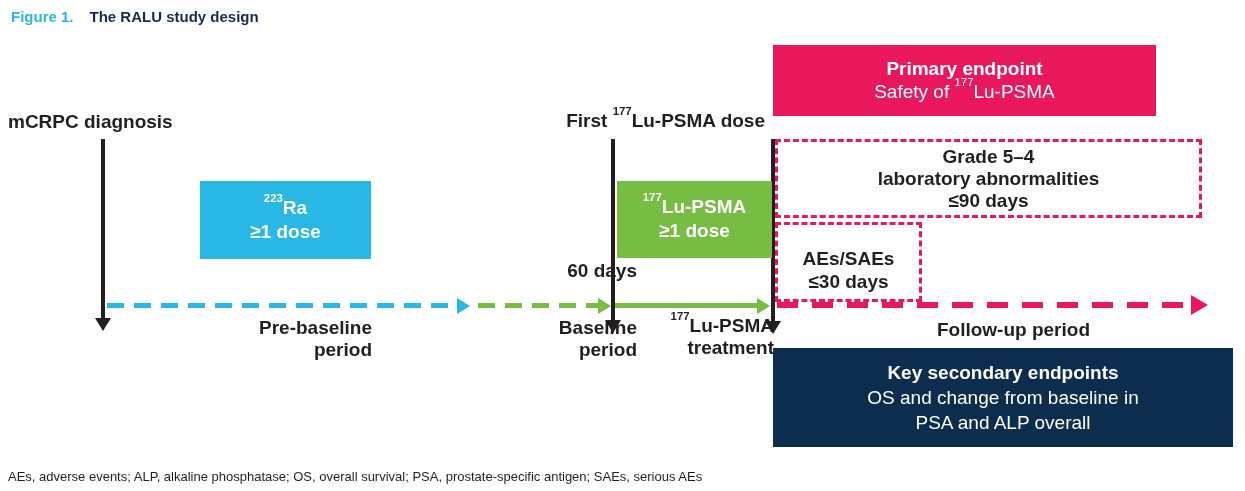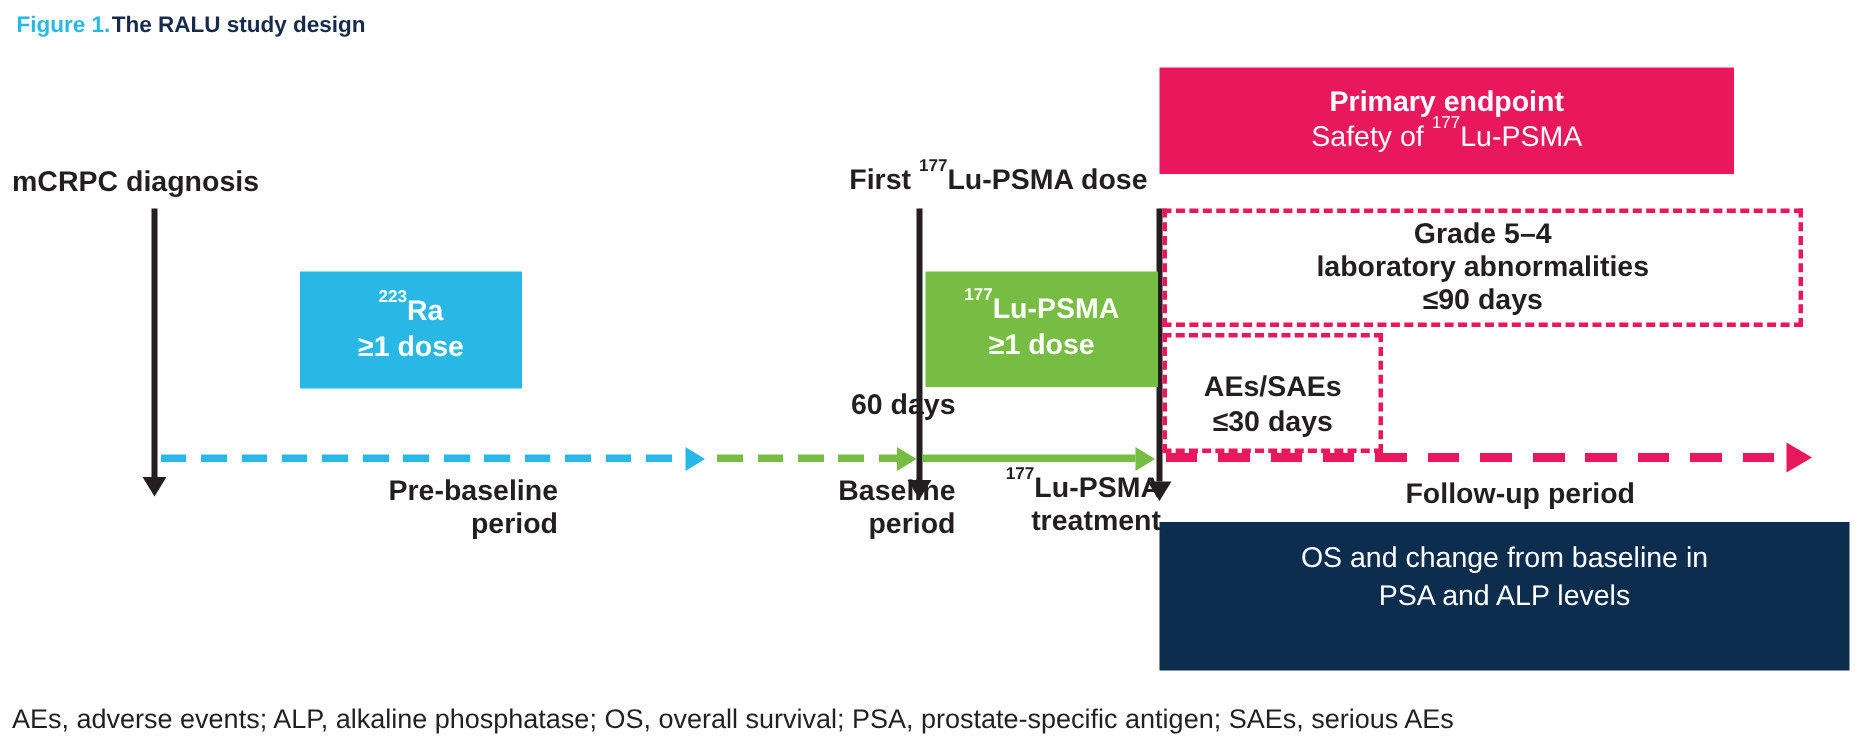--- a/index.html
+++ b/index.html
@@ -5,21 +5,21 @@
   :root{
     --cyan:#29B8E5; --green:#77BC43; --pink:#E9185C;
     --navy:#0C2D4D; --titlenavy:#172B4D; --ink:#231F20;
   }
   *{box-sizing:border-box;margin:0;padding:0}
   body{background:#fff;font-family:"Liberation Sans",sans-serif;color:var(--ink)}
   .fig{position:relative;width:1245px;height:491px;background:#fff;overflow:hidden}
 
   .title{position:absolute;left:11px;top:8px;font-size:15px;font-weight:bold;white-space:nowrap}
   .t-label{color:var(--cyan)}
-  .t-text{color:var(--titlenavy);margin-left:1px}
+  .t-text{color:var(--titlenavy);margin-left:16px}
 
   .lbl{position:absolute;font-size:19px;color:var(--ink);white-space:nowrap}
   .bold{font-weight:bold}
   .center-lbl{position:absolute;font-size:19px;font-weight:bold;line-height:22px;text-align:right;color:var(--ink)}
 
   sup{font-size:0.6em;line-height:0;position:relative;top:-0.45em}
 
   
   .varrow{position:absolute;width:4px;background:var(--ink)}
   .vhead{position:absolute;top:100%;left:-6px;width:0;height:0;
@@ -33,32 +33,32 @@
   .solid-green{background:var(--green)}
   .dash-pink{height:6px;background:repeating-linear-gradient(90deg,var(--pink) 0 21px,transparent 21px 35px)}
   .hhead{position:absolute;left:100%;top:50%;transform:translateY(-50%);width:0;height:0;
          border:8px solid transparent;border-left-width:13px;border-right:none}
   .hhead.cyan{border-left-color:var(--cyan)}
   .hhead.green{border-left-color:var(--green)}
   .hhead.pink{border:10px solid transparent;border-left:17px solid var(--pink);border-right:none}
 
   
   .box{position:absolute;color:#fff;text-align:center;font-size:19px}
-  .cyan-box{left:200px;top:181px;width:148px;height:78px;background:var(--cyan);padding-top:15px;line-height:24px}
+  .cyan-box{left:200px;top:181px;width:171px;height:78px;background:var(--cyan);padding-top:15px;line-height:24px}
   .green-box{left:617px;top:181px;width:155px;height:77px;background:var(--green);padding-top:14px;line-height:24px}
   .pink-box{left:773px;top:45px;width:383px;height:71px;background:var(--pink);padding-top:12px;line-height:23px}
   .navy-box{left:773px;top:348px;width:460px;height:99px;background:var(--navy);padding-top:12px;line-height:25px}
 
   
   .dash-box{position:absolute;border:3px dashed var(--pink);text-align:center;
             font-size:19px;font-weight:bold;color:var(--ink)}
   .grade-box{left:775px;top:139px;width:427px;height:79px;line-height:22px;padding-top:4px}
   .aes-box{left:775px;top:222px;width:147px;height:80px;line-height:23px;padding-top:22px}
 
-  .footnote{position:absolute;left:8px;top:469px;font-size:18px;color:var(--ink);white-space:nowrap}
+  .footnote{position:absolute;left:8px;top:469px;font-size:13px;color:var(--ink);white-space:nowrap}
 </style>
 </head>
 <body>
 
 <div class="fig">
 
   <div class="title">
     <span class="t-label">Figure 1.</span><span class="t-text">The RALU study design</span>
   </div>
 
@@ -113,22 +113,23 @@
     <div>laboratory abnormalities</div>
     <div>≤90 days</div>
   </div>
 
   <div class="dash-box aes-box">
     <div>AEs/SAEs</div>
     <div>≤30 days</div>
   </div>
 
   <div class="box navy-box">
+    <div class="bold">Key secondary endpoints</div>
     <div>OS and change from baseline in</div>
-    <div>PSA and ALP levels</div>
+    <div>PSA and ALP overall</div>
   </div>
 
   <div class="center-lbl" style="left:172px;top:317px;width:200px">
     <div>Pre-baseline</div>
     <div>period</div>
   </div>
 
   <div class="center-lbl" style="left:437px;top:260px;width:200px">60 days</div>
 
   <div class="center-lbl" style="left:437px;top:317px;width:200px">

